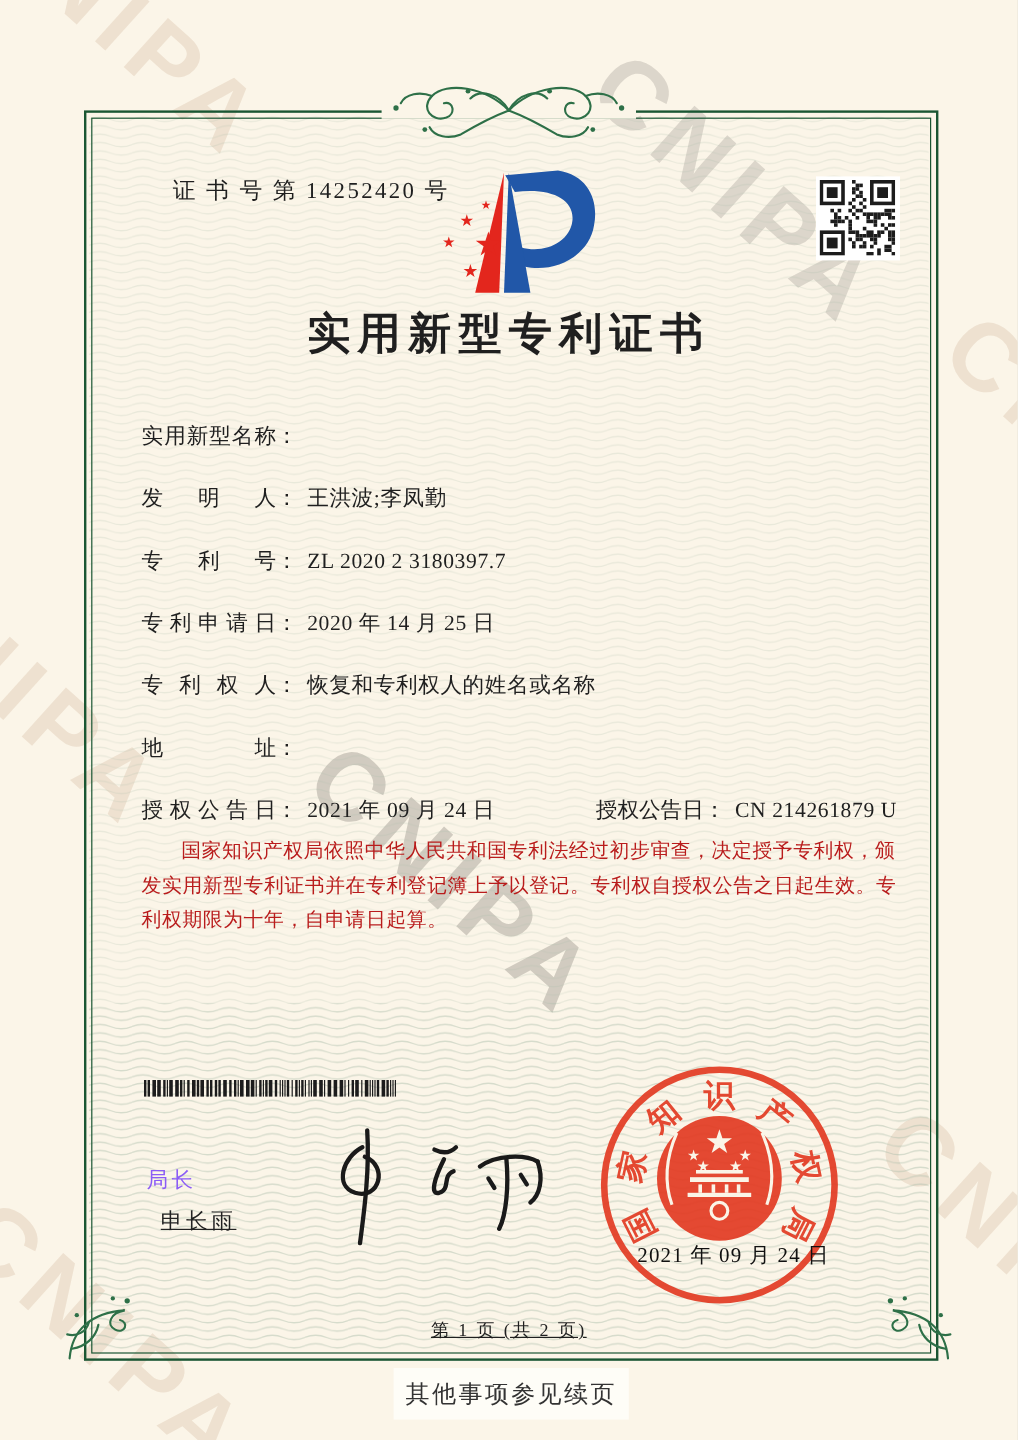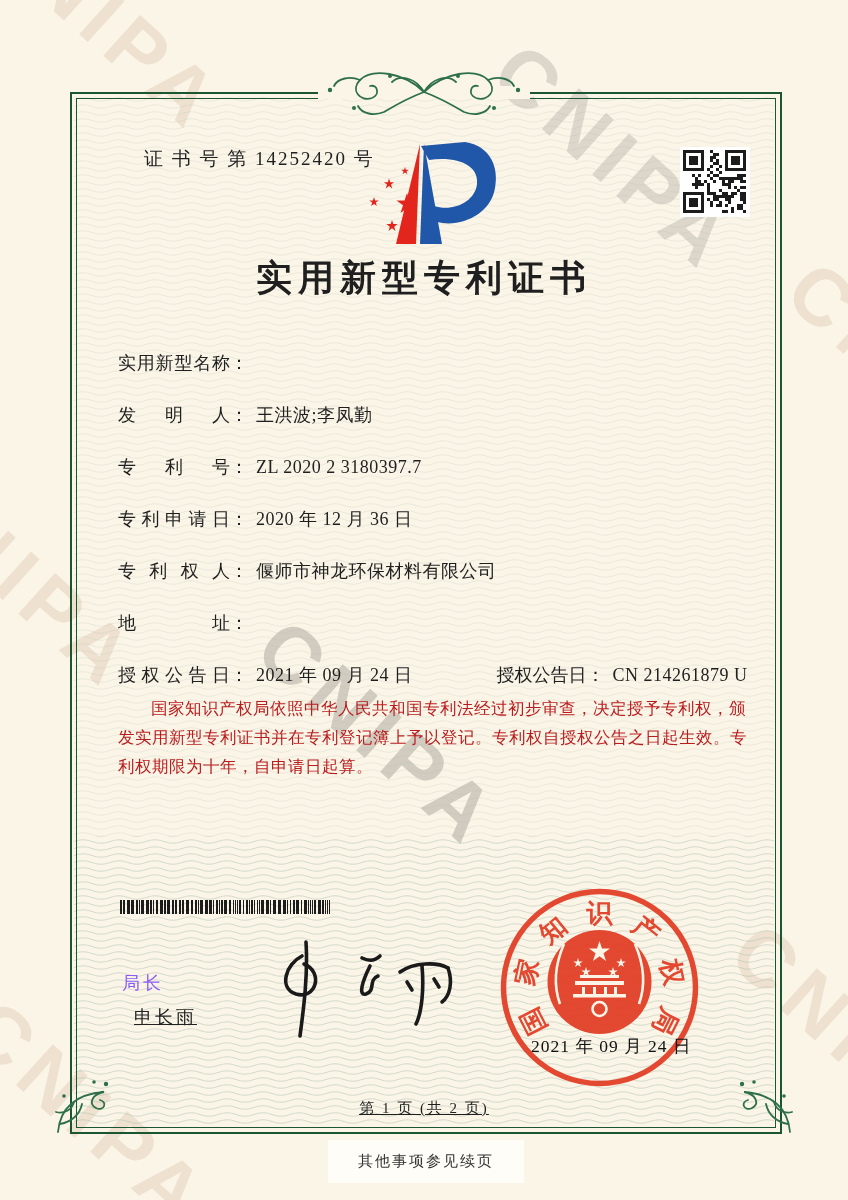--- a/index.html
+++ b/index.html
@@ -35,21 +35,21 @@
   .signer-title{position:absolute;left:122px;top:971px;font-family:Liberation Serif, serif;
          font-size:18px;letter-spacing:3px;z-index:3;color:#8b5cf6;}
   .signer-name{position:absolute;left:134px;top:1005px;font-family:"Liberation Sans","DejaVu Sans",sans-serif;
          font-size:18px;letter-spacing:3px;z-index:3;color:#222;text-decoration:underline;}
   .signature{position:absolute;left:250px;top:936px;z-index:3;}
   .seal{position:absolute;left:494px;top:878px;z-index:3;}
   .seal-date{position:absolute;left:531px;top:1034px;font-size:17.5px;letter-spacing:1px;color:#111;z-index:4;}
   .page-num{position:absolute;left:0;top:1099px;width:100%;text-align:center;font-size:15px;
          letter-spacing:2px;z-index:3;text-decoration:underline;}
   .footer-note{position:absolute;left:328px;top:1140px;width:196px;height:43px;background:#fefdf7;
-         display:flex;align-items:center;justify-content:center;font-size:15px;letter-spacing:2px;
+         display:flex;align-items:center;justify-content:center;font-size:20px;letter-spacing:2px;
          color:#333;z-index:3;}
   .ornament-top{position:absolute;left:304px;top:62px;z-index:4;}
   .orn-corner{position:absolute;z-index:4;}
   .orn-bl{left:50px;top:1072px;}
   .orn-br{left:732px;top:1072px;transform:scaleX(-1);}
 </style>
 </head>
 <body>
 
 <div class="page">
@@ -256,26 +256,26 @@
         <span class="fvalue">王洪波;李凤勤</span>
     </div>
     <div class="frow">
       <span class="flabel">专利号</span>
         <span class="fcolon">：</span>
         <span class="fvalue">ZL 2020 2 3180397.7</span>
     </div>
     <div class="frow">
       <span class="flabel">专利申请日</span>
         <span class="fcolon">：</span>
-        <span class="fvalue">2020 年 12 月 36 日</span>
+        <span class="fvalue">2020 年 14 月 25 日</span>
     </div>
     <div class="frow">
       <span class="flabel">专利权人</span>
         <span class="fcolon">：</span>
-        <span class="fvalue">偃师市神龙环保材料有限公司</span>
+        <span class="fvalue">恢复和专利权人的姓名或名称</span>
     </div>
     <div class="frow">
       <span class="flabel">地址</span>
         <span class="fcolon">：</span>
     </div>
     <div class="frow">
       <span class="flabel">授权公告日</span>
         <span class="fcolon">：</span>
         <span class="fvalue">2021 年 09 月 24 日</span>
       <span class="flabel2">授权公告日</span>

